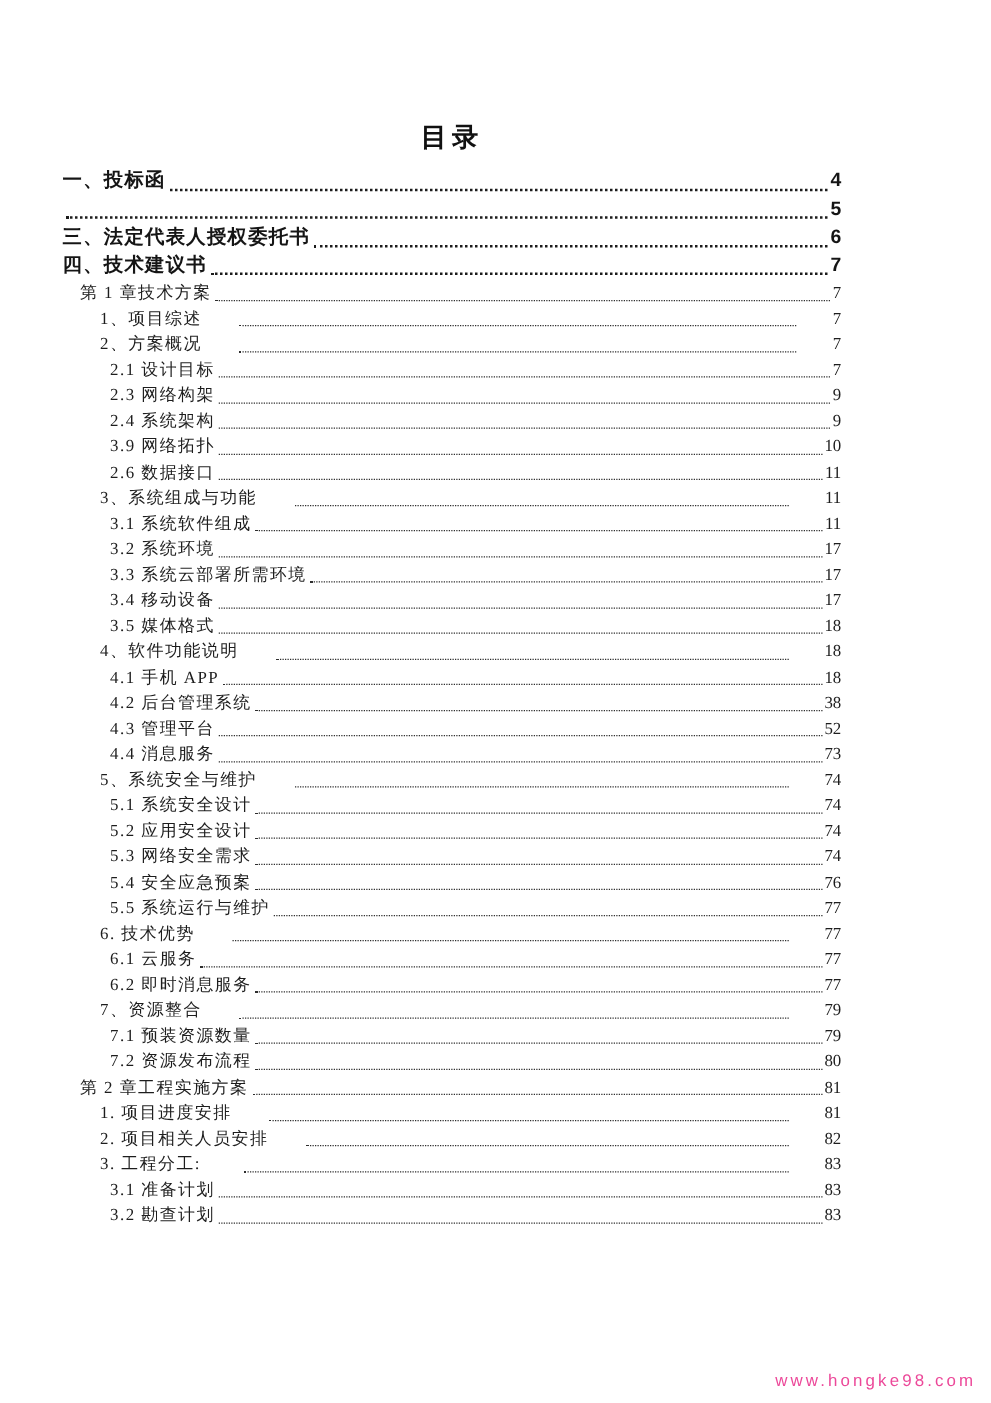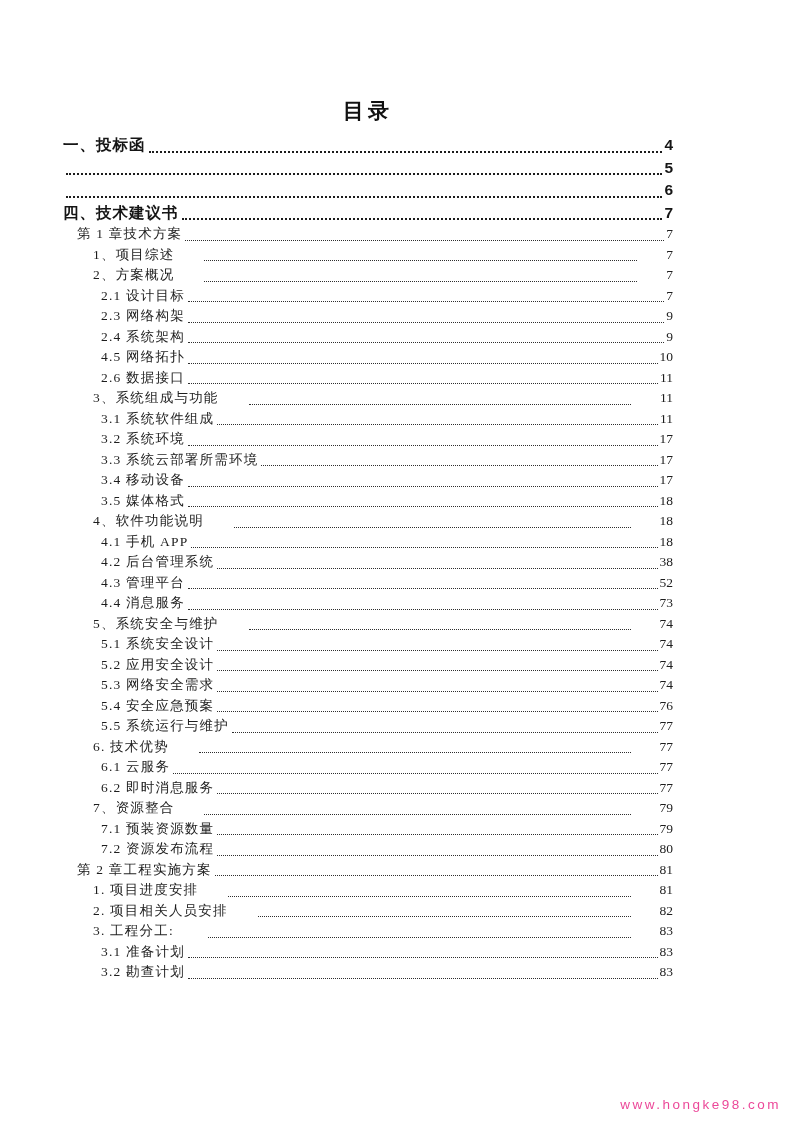--- a/index.html
+++ b/index.html
@@ -6,21 +6,21 @@
   .page {
     position: relative;
     width: 793px;
     height: 1122px;
     background: #ffffff;
     overflow: hidden;
     color: #1d1d1d;
     font-family: "Liberation Serif", "DejaVu Serif", serif;
   }
   .content {
-    padding: 96px 120px 0 63px;
+    padding: 96px 120px 0 50px;
   }
   .doc-title {
     margin: 0 0 9px 0;
     text-align: center;
     font-family: "Liberation Sans", "DejaVu Sans", sans-serif;
     font-size: 21px;
     font-weight: 700;
     letter-spacing: 4px;
     line-height: 29px;
     color: #111111;
@@ -84,20 +84,21 @@
         <div class="row lv1 bold">
           <span class="label">一、投标函</span>
           <span class="leader"></span>
           <span class="pagenum">4</span>
         </div>
         <div class="row lv1 bold">
           <span class="leader"></span>
           <span class="pagenum">5</span>
         </div>
         <div class="row lv1 bold">
+          <span class="label">三、法定代表人授权委托书</span>
           <span class="leader"></span>
           <span class="pagenum">6</span>
         </div>
         <div class="row lv1 bold">
           <span class="label">四、技术建议书</span>
           <span class="leader"></span>
           <span class="pagenum">7</span>
         </div>
         <div class="row lv2">
           <span class="label">第 1 章技术方案</span>
@@ -123,21 +124,21 @@
           <span class="label">2.3 网络构架</span>
           <span class="leader"></span>
           <span class="pagenum">9</span>
         </div>
         <div class="row lv4">
           <span class="label">2.4 系统架构</span>
           <span class="leader"></span>
           <span class="pagenum">9</span>
         </div>
         <div class="row lv4">
-          <span class="label">4.5 网络拓扑</span>
+          <span class="label">3.9 网络拓扑</span>
           <span class="leader"></span>
           <span class="pagenum">10</span>
         </div>
         <div class="row lv4">
           <span class="label">2.6 数据接口</span>
           <span class="leader"></span>
           <span class="pagenum">11</span>
         </div>
         <div class="row lv3">
           <span class="label">3、系统组成与功能</span>

